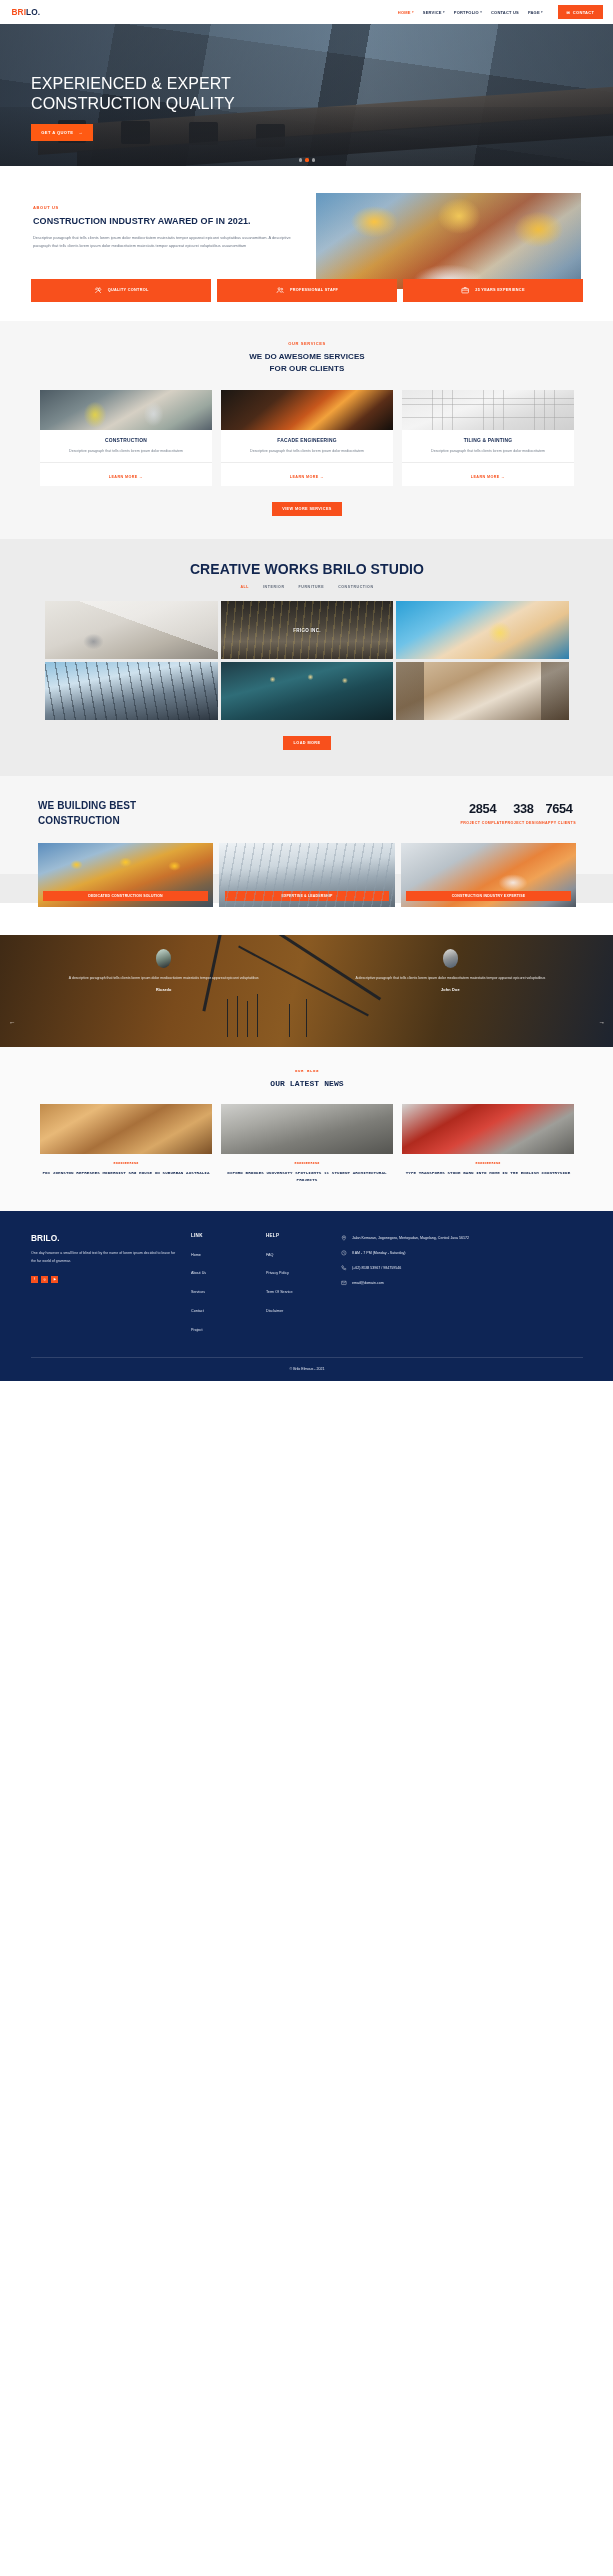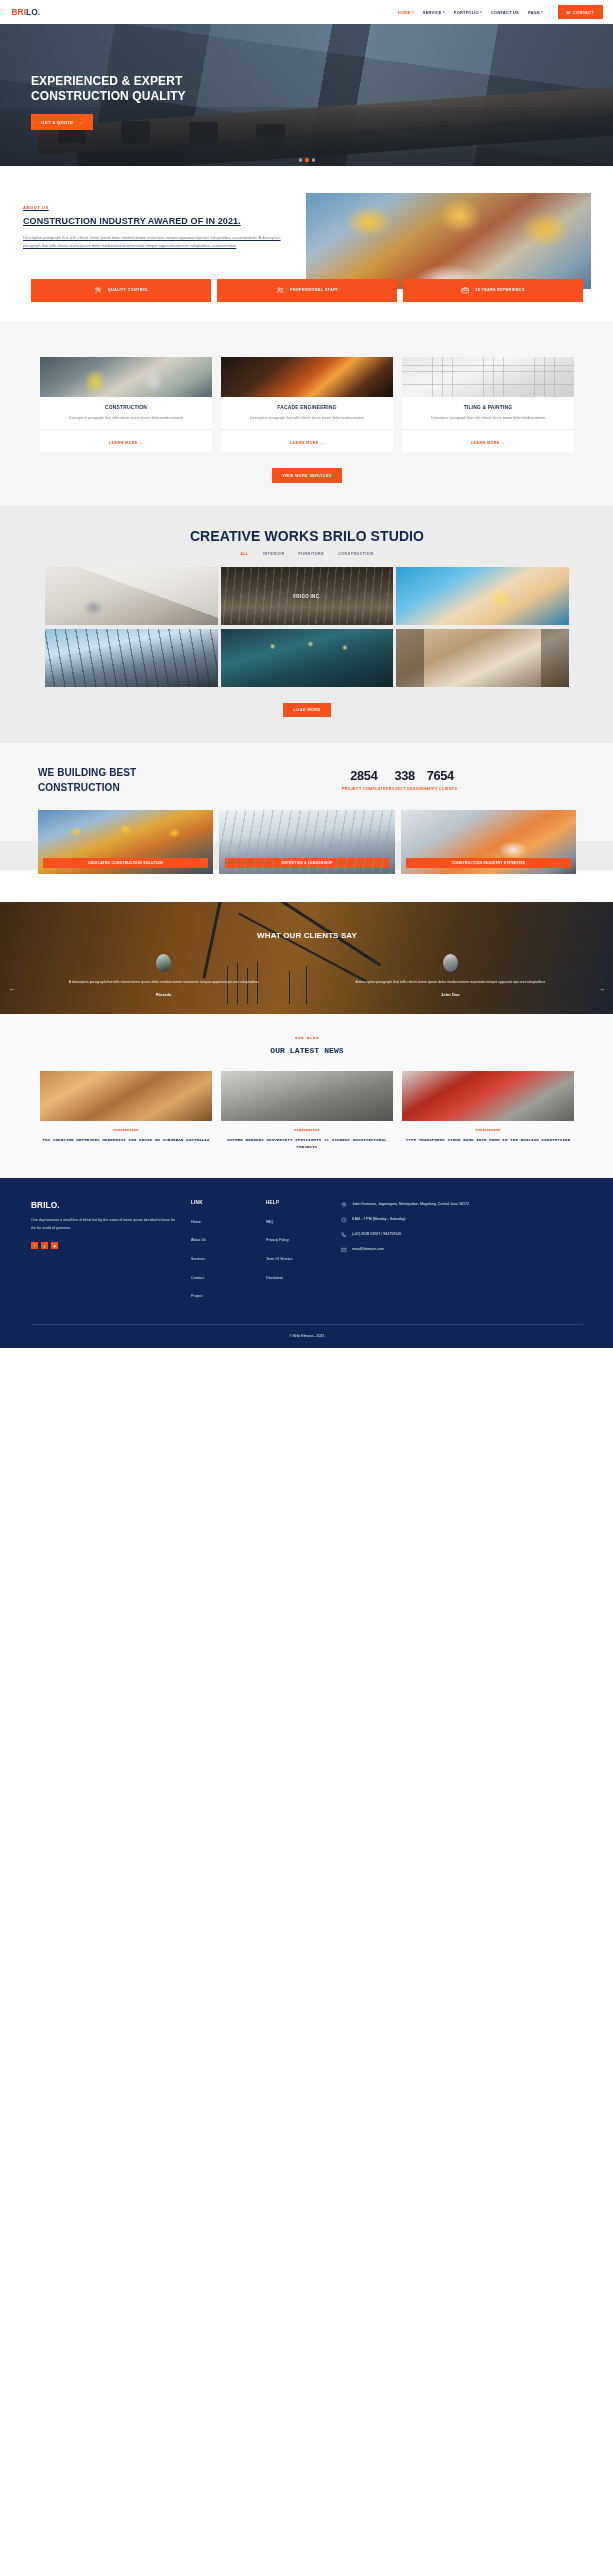--- a/index.html
+++ b/index.html
@@ -57,35 +57,35 @@
   }
   .hero .table2 {
     position:absolute; left:77px; right:-38px; top:107px; height:22px;
     background:linear-gradient(180deg,#3a3a3c,#242426);
     transform:skewY(-4deg); opacity:.9;
   }
   .hero .chair { position:absolute; background:#2c2c2e; border-radius:1.9px; opacity:.93; }
   .hero .shade { position:absolute; inset:0; background:linear-gradient(90deg,rgba(20,26,34,.62),rgba(20,26,34,.30) 60%,rgba(20,26,34,.45)); }
   .hero-inner { position:absolute; left:31px; top:50px; z-index:4; }
   .hero h1 {
-    color:#fff; font-size:12px; line-height:1.28; font-weight:bold; letter-spacing:0.1px;
+    color:#fff; font-size:16px; line-height:1.28; font-weight:normal; letter-spacing:0.1px;
   }
   .btn-quote {
     margin-top:9px; background:#ff5a13; color:#fff; border:none;
     font-size:4.1px; font-weight:bold; letter-spacing:0.4px;
     padding:5.8px 10.2px; display:inline-flex; align-items:center; gap:5.1px;
     text-transform:uppercase; cursor:pointer;
   }
   .hero-dots { position:absolute; left:0; right:0; bottom:4.5px; display:flex; justify-content:center; gap:3.2px; z-index:5;}
   .hero-dots i { width:3.2px; height:3.2px; border-radius:50%; background:rgba(255,255,255,.55); display:block; }
   .hero-dots i.on { background:#ff5a13; }
 
   
   .about { background:#fff; padding:27px 0 19px; position:relative; }
-  .about-row { display:flex; padding:0 23px; gap:15.3px;text-decoration:underline; }
+  .about-row { display:flex; padding:0 33px; gap:15.3px; }
   .about-left { width:268px; padding-top:11.5px; }
   .eyebrow { color:#f8501c; font-size:4px; font-weight:bold; letter-spacing:0.6px; text-transform:uppercase; }
   .about h2 { font-size:9px; line-height:1.35; margin-top:5.8px; letter-spacing:0.1px; text-transform:uppercase; }
   .about p { margin-top:7px; font-size:3.9px; line-height:2.0; color:#6c7685; }
   .about-right { flex:1; position:relative; }
   .ph {
     background:#c9cfd6; position:relative; overflow:hidden;
   }
   .about-img { height:96px; width:100%;
     background:linear-gradient(145deg,#6fa8cf 0%,#b9cfdd 22%,#e8a23c 40%,#c8602a 55%,#e5d2b0 70%,#8fa9bd 88%,#5d7f9b 100%);
@@ -151,21 +151,21 @@
   .p5{background:linear-gradient(165deg,#1f3c46 0%,#2f6d78 35%,#1d4a54 60%,#10262c 100%);}
   .p5:after{content:"";position:absolute;inset:0;background:radial-gradient(ellipse 5.1px 5.1px at 30% 30%, rgba(255,225,150,.9), transparent 60%),radial-gradient(ellipse 5.1px 5.1px at 52% 26%, rgba(255,225,150,.9), transparent 60%),radial-gradient(ellipse 5.1px 5.1px at 72% 32%, rgba(255,225,150,.9), transparent 60%);}
   .p6{background:linear-gradient(155deg,#d8c3a5 0%,#b99a74 35%,#e8ddcd 60%,#6e5a44 100%);}
   .p6:after{content:"";position:absolute;inset:0;background:linear-gradient(90deg,rgba(40,30,20,.42) 0 16%,transparent 16% 84%,rgba(40,30,20,.42) 84% 100%);}
   .pf-more { text-align:center; margin-top:15.3px; }
 
   
   .stats { background:#f6f6f6; padding:22px 0 0; }
   .stats-row { display:flex; align-items:center; padding:0 38px; }
   .stats-h { font-size:10px; line-height:1.5; width:166px; text-transform:uppercase; letter-spacing:0.1px; }
-  .counters { display:flex; flex:1; justify-content:center; padding-left:19px; }
+  .counters { display:flex; flex:1; justify-content:flex-end; padding-left:19px; }
   .counter { text-align:center; }
   .counter b { display:block; font-size:12.8px; color:#111827; letter-spacing:-0.3px; }
   .counter span { display:block; margin-top:4.5px; font-size:3.6px; font-weight:bold; color:#f8501c; letter-spacing:0.4px; text-transform:uppercase; }
   .stat-imgs { display:flex; gap:6.4px; padding:0 38px; margin-top:15.3px; position:relative; z-index:3;}
   .stat-card { flex:1; height:64px; position:relative; overflow:hidden; }
   .s1{background:linear-gradient(160deg,#5b8dbd 0%,#9dbcd4 25%,#e0a63a 45%,#c9722c 62%,#7a6247 80%,#3f4f5e 100%);}
   .s1:after{content:"";position:absolute;inset:0;background:radial-gradient(ellipse 10.2px 7.7px at 22% 34%, rgba(255,200,40,.95), transparent 62%),radial-gradient(ellipse 10.2px 7.7px at 50% 30%, rgba(255,200,40,.95), transparent 62%),radial-gradient(ellipse 10.2px 7.7px at 78% 36%, rgba(255,200,40,.95), transparent 62%);}
   .s2{background:linear-gradient(175deg,#eef2f5 0%,#cdd7de 35%,#9aa8b3 60%,#5e6b76 100%);}
   .s2:after{content:"";position:absolute;inset:0;background:repeating-linear-gradient(100deg,transparent 0 7.7px,rgba(140,155,168,.4) 7.7px 9px);}
   .s3{background:linear-gradient(150deg,#dfe4e8 0%,#b9c2c9 30%,#e8833a 55%,#f0a255 68%,#8a9099 88%,#4d5560 100%);}
@@ -323,20 +323,27 @@
             <rect x="2.5" y="7" width="19" height="13" rx="1.5"></rect>
             <path d="M9 7V4.5h6V7"></path>
             <path d="M2.5 12h19"></path>
           </svg>
         <span>25 YEARS EXPERIENCE</span>
       </div>
     </div>
   </div>
 
   <div class="services">
+    <div class="center">
+      <div class="eyebrow">OUR SERVICES</div>
+      <h2 class="sec-title">
+        <span>WE DO AWESOME SERVICES</span><br>
+        <span>FOR OUR CLIENTS</span>
+      </h2>
+    </div>
     <div class="cards">
       <div class="card">
         <div class="card-img c1"></div>
         <div class="card-body">
           <div class="card-title">CONSTRUCTION</div>
           <div class="card-desc">Descriptive paragraph that tells clients lorem ipsum dolor mediocritatem</div>
         </div>
         <div class="card-foot">
           <a class="learn" href="#"><span>LEARN MORE</span> <span>→</span></a>
         </div>
@@ -439,21 +446,20 @@
     <div class="crane" style="left:211px;top:-6.4px;width:2.6px;height:83px;transform:rotate(12deg);"></div>
     <div class="crane" style="left:192px;top:6.4px;width:205px;height:2.6px;transform:rotate(33deg);"></div>
     <div class="crane" style="left:230px;top:45px;width:147px;height:1.9px;transform:rotate(28deg);"></div>
     <div class="crane" style="left:227px;top:64px;width:1.3px;height:38px;"></div>
     <div class="crane" style="left:237px;top:61px;width:1.3px;height:41px;"></div>
     <div class="crane" style="left:247px;top:66px;width:1.3px;height:36px;"></div>
     <div class="crane" style="left:257px;top:59px;width:1.3px;height:43px;"></div>
     <div class="crane" style="left:289px;top:69px;width:1.3px;height:33px;"></div>
     <div class="crane" style="left:306px;top:64px;width:1.3px;height:38px;"></div>
     <div class="testi-inner">
-      <h2>WHAT OUR CLIENTS SAY</h2>
       <div class="testi-row">
         <div class="quote">
           <div class="avatar"></div>
           <p>A descriptive paragraph that tells clients lorem ipsum dolor mediocritatem maiestatis tempor appareat epicurei voluptatibus</p>
           <b>Ricardo</b>
         </div>
         <div class="quote">
           <div class="avatar b"></div>
           <p>A descriptive paragraph that tells clients lorem ipsum dolor mediocritatem maiestatis tempor appareat epicurei voluptatibus</p>
           <b>John Doe</b>

